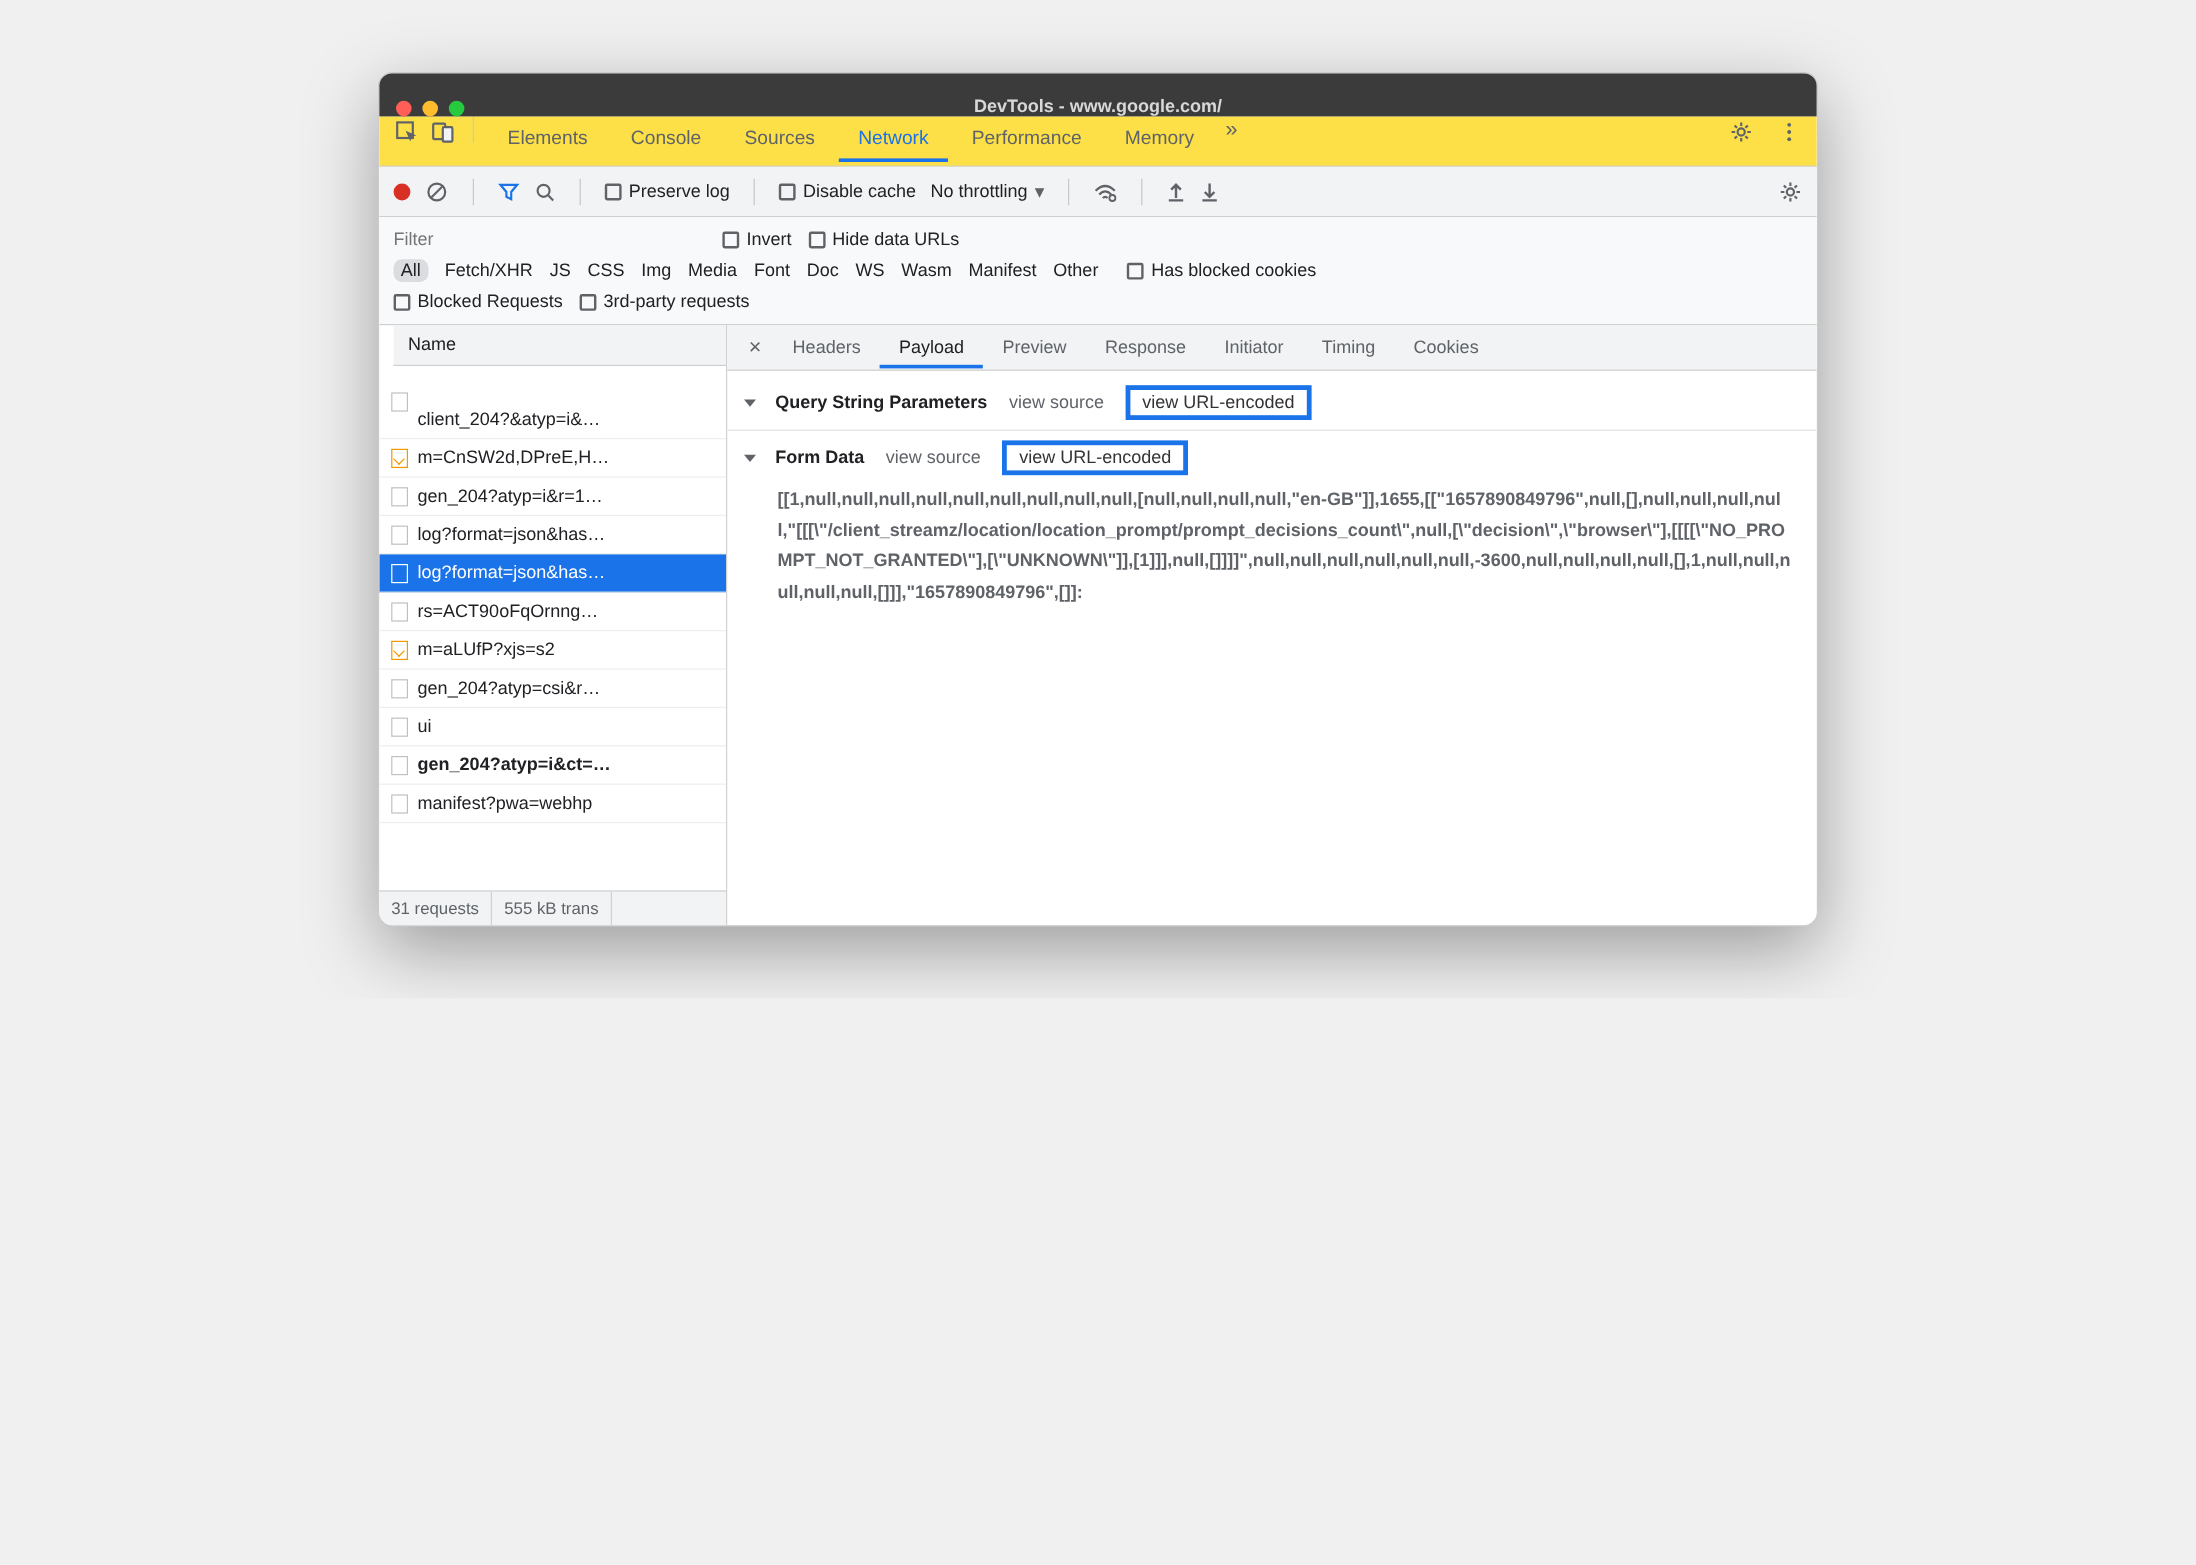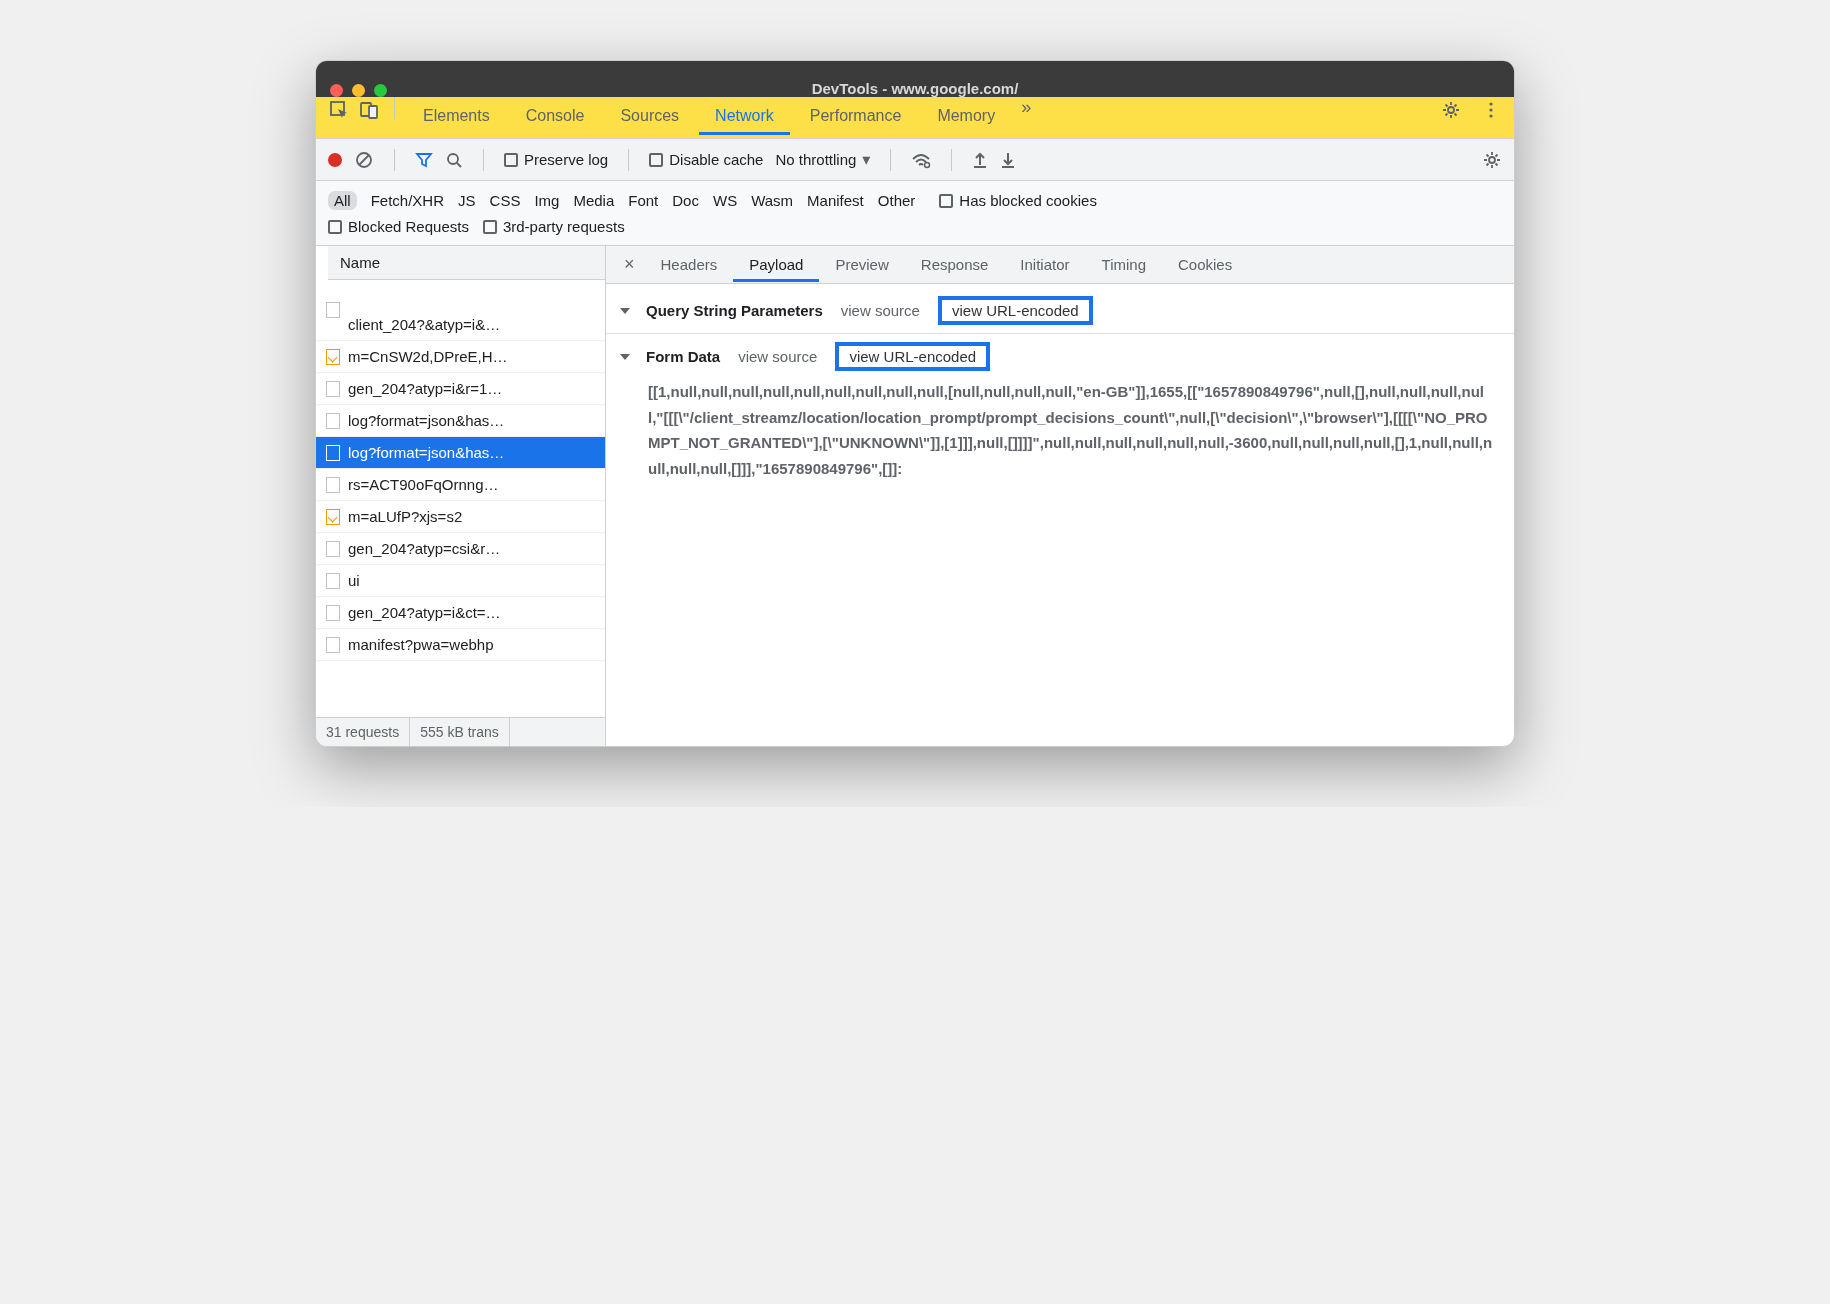--- a/index.html
+++ b/index.html
@@ -245,20 +245,31 @@
       <div class="icon-btn">
         <svg width="20" height="20" viewBox="0 0 20 20">
             <circle cx="10" cy="10" r="3" fill="none" stroke="#5f6368" stroke-width="1.8"></circle>
             <path d="M10 2v3M10 15v3M2 10h3M15 10h3M4.5 4.5l2 2M13.5 13.5l2 2M15.5 4.5l-2 2M6.5 13.5l-2 2" stroke="#5f6368" stroke-width="1.8"></path>
           </svg>
       </div>
     </div>
   </div>
 
   <div class="filterbar">
+    <div class="filterbar-row">
+      <input class="filter-input" placeholder="Filter" style="">
+      <label class="checkbox-row">
+          <span class="fake-cb"></span>
+          <span>Invert</span>
+        </label>
+      <label class="checkbox-row">
+          <span class="fake-cb"></span>
+          <span>Hide data URLs</span>
+        </label>
+    </div>
     <div class="filterbar-row" id="types-row">
         <span class="pill active">All</span>
         <span class="type-lbl">Fetch/XHR</span>
         <span class="type-lbl">JS</span>
         <span class="type-lbl">CSS</span>
         <span class="type-lbl">Img</span>
         <span class="type-lbl">Media</span>
         <span class="type-lbl">Font</span>
         <span class="type-lbl">Doc</span>
         <span class="type-lbl">WS</span>
@@ -317,21 +328,21 @@
           <div class="req">
             <span class="file-icon"></span>
             <span style="overflow: hidden; text-overflow: ellipsis;">gen_204?atyp=csi&amp;r…</span>
           </div>
           <div class="req">
             <span class="file-icon"></span>
             <span style="overflow: hidden; text-overflow: ellipsis;">ui</span>
           </div>
           <div class="req">
             <span class="file-icon"></span>
-            <span style="overflow: hidden; text-overflow: ellipsis;">gen_204?atyp=i&amp;ct=…</span>
+            <span style="overflow: hidden; text-overflow: ellipsis; font-weight: bold;">gen_204?atyp=i&amp;ct=…</span>
           </div>
           <div class="req">
             <span class="file-icon"></span>
             <span style="overflow: hidden; text-overflow: ellipsis;">manifest?pwa=webhp</span>
           </div>
         </div>
       <div class="status">
         <span>31 requests</span>
         <span>555 kB trans</span>
       </div>

